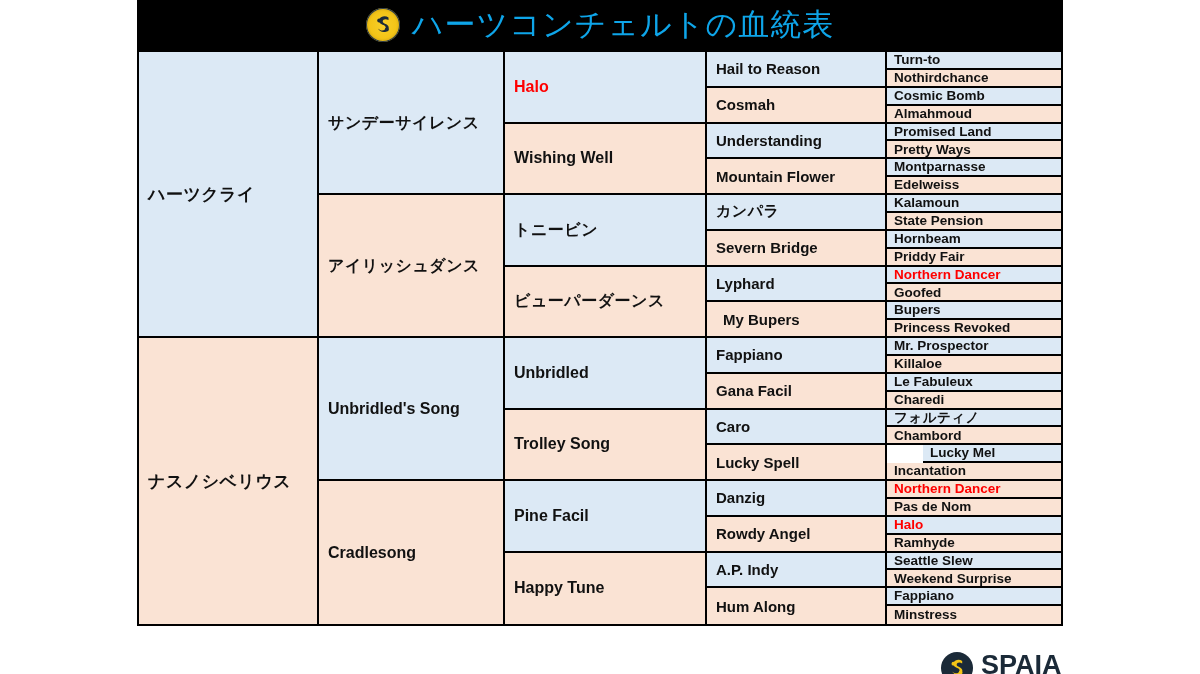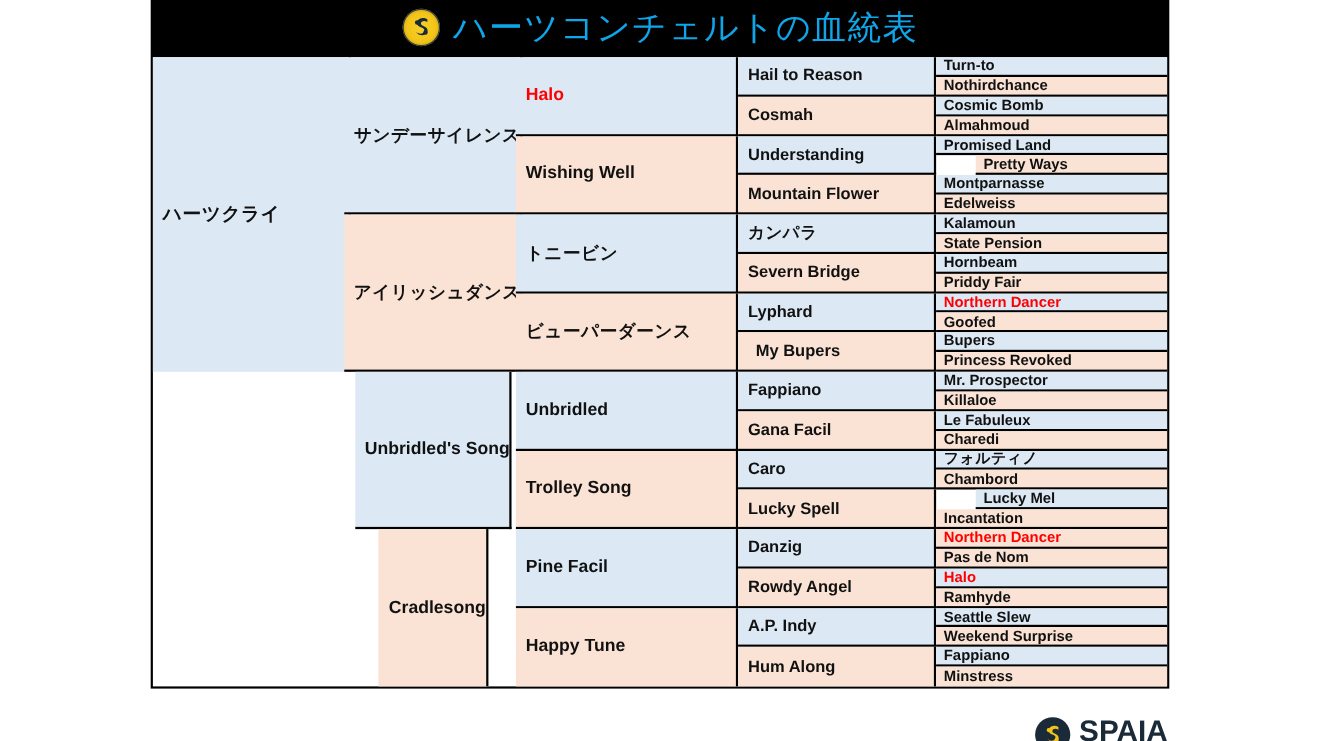--- a/index.html
+++ b/index.html
@@ -37,21 +37,21 @@
 
   
   .ped{
     position:absolute;left:137px;top:50px;width:926px;height:576px;
     border:2px solid #000;
     box-sizing:border-box;
     display:flex;
   }
   .col{display:flex;flex-direction:column;box-sizing:border-box;}
   .col-g1{width:180px;}
-  .col-g2{width:150px;align-items:center;}
+  .col-g2{width:186px;}
   .col-g3{width:202px;}
   .col-g4{width:180px;}
   .col-g5{width:174px;flex:1 1 auto;}
 
   .cell{
     box-sizing:border-box;
     border-bottom:2px solid #000;
     border-right:2px solid #000;
     display:flex;align-items:center;
     padding-left:9px;
@@ -118,20 +118,23 @@
       </svg>
     </span>
     <span class="title-text">ハーツコンチェルトの血統表</span>
   </div>
 
   <div class="ped">
     <div class="col col-g1">
         <div class="cell blue" style="flex: 0 0 50%;">
           <span class="nm jp">ハーツクライ</span>
         </div>
+        <div class="cell pink" style="flex: 0 0 50%;">
+          <span class="nm jp">ナスノシベリウス</span>
+        </div>
       </div>
     <div class="col col-g2">
         <div class="cell blue" style="flex: 0 0 25%;">
           <span class="nm jp">サンデーサイレンス</span>
         </div>
         <div class="cell pink" style="flex: 0 0 25%;">
           <span class="nm jp">アイリッシュダンス</span>
         </div>
         <div class="cell blue" style="flex: 0 0 25%;">
           <span class="nm">Unbridled's Song</span>
@@ -225,21 +228,21 @@
         </div>
         <div class="cell blue" style="flex: 0 0 3.125%;">
           <span class="nm">Cosmic Bomb</span>
         </div>
         <div class="cell pink" style="flex: 0 0 3.125%;">
           <span class="nm">Almahmoud</span>
         </div>
         <div class="cell blue" style="flex: 0 0 3.125%;">
           <span class="nm">Promised Land</span>
         </div>
-        <div class="cell pink" style="flex: 0 0 3.125%; margin-left: 36px;">
+        <div class="cell pink" style="flex: 0 0 3.125%;">
           <span class="nm">Pretty Ways</span>
         </div>
         <div class="cell blue" style="flex: 0 0 3.125%;">
           <span class="nm">Montparnasse</span>
         </div>
         <div class="cell pink" style="flex: 0 0 3.125%;">
           <span class="nm">Edelweiss</span>
         </div>
         <div class="cell blue" style="flex: 0 0 3.125%;">
           <span class="nm">Kalamoun</span>

